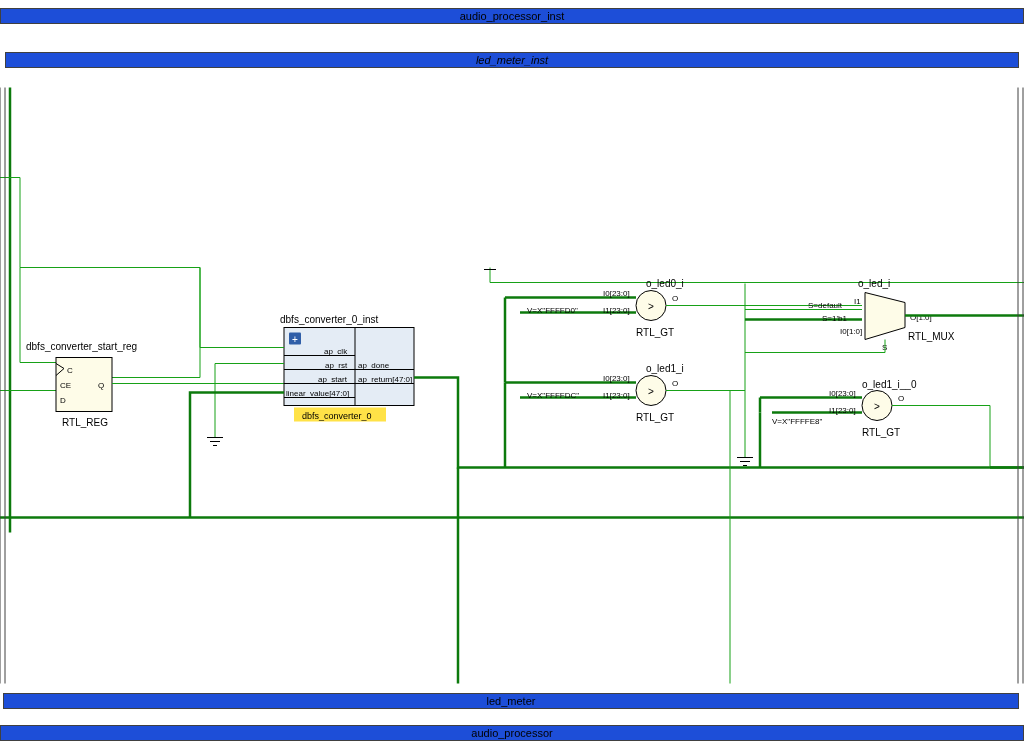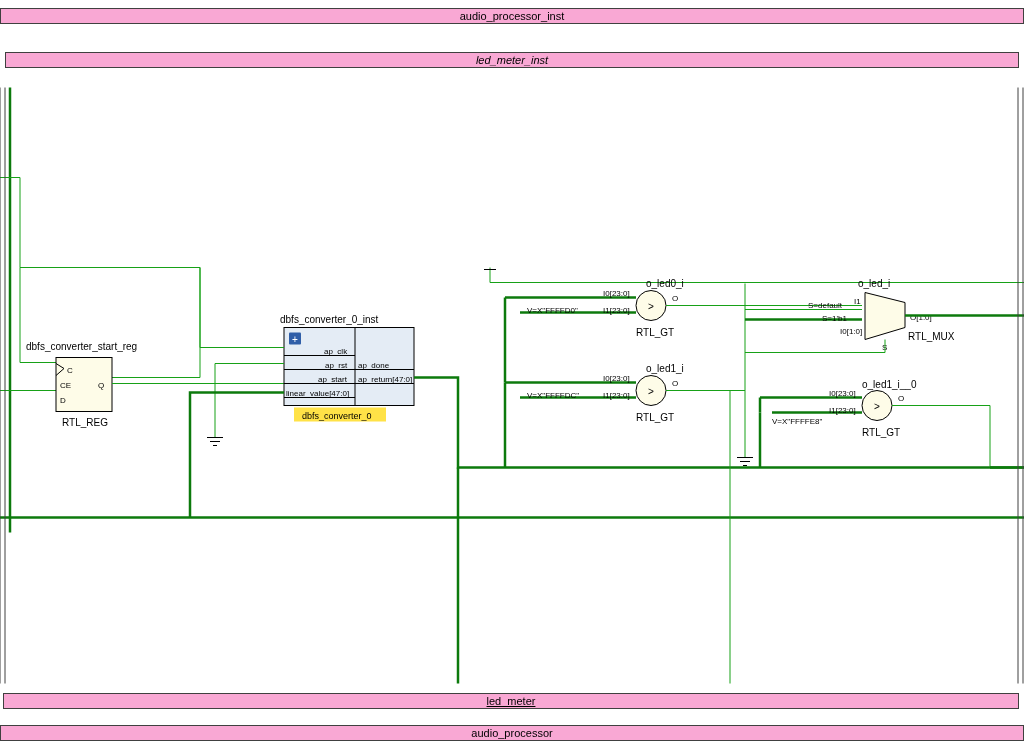--- a/index.html
+++ b/index.html
@@ -1,38 +1,38 @@
 <!DOCTYPE html>
 <html><head>
 <meta charset="utf-8">
 <style>
   * { box-sizing: border-box; margin: 0; padding: 0; }
   body { font-family: Arial, sans-serif; font-size: 10px; background: #fff; color: #000; width: 1024px; height: 749px; position: relative; overflow: hidden; }
-  .hier-header { background: #f9a8d4; border: 1px solid #404040; text-align: center; font-size: 11px; padding: 1px 0; position: absolute; left: 0; right: 0; }
+  .hier-header { background: #1d4ed8; border: 1px solid #404040; text-align: center; font-size: 11px; padding: 1px 0; position: absolute; left: 0; right: 0; }
   .canvas { position: absolute; top: 77px; left: 0; right: 0; bottom: 55px; }
   .net { stroke: #17a117; stroke-width: 1; fill: none; }
   .bus { stroke: #0c7a0c; stroke-width: 2.5; fill: none; }
   .block-rect { stroke: #000; stroke-width: 1; }
   .block-rect.reg { fill: #fefce8; }
   .block-rect.comp { fill: #e4ecf5; }
   .gate-circle { fill: #fefce8; stroke: #000; stroke-width: 1; }
   .mux-poly { fill: #fefce8; stroke: #000; stroke-width: 1; }
   .pin-label { font-size: 8px; fill: #000; }
   .inst-label { font-size: 10px; fill: #000; }
   .type-label { font-size: 10px; fill: #000; }
   .highlight-label { font-size: 9px; fill: #000; }
   .highlight-bg { fill: #ffe247; }
 </style>
 </head>
 <body>
 
 <div class="hier-header" style="top:8px;">audio_processor_inst</div>
 <div class="hier-header" style="top:52px; left:5px; right:5px;font-style:italic;">led_meter_inst</div>
 
-<div class="hier-header" style="bottom:40px; left:3px; right:5px;text-decoration:underline;">led_meter</div>
+<div class="hier-header" style="bottom:40px; left:3px; right:5px;">led_meter</div>
 <div class="hier-header" style="bottom:8px;">audio_processor</div>
 
 <div class="canvas">
 <svg width="100%" height="100%" viewBox="0 0 1024 596">
 
   <path class="bus" d="M 0 430 H 1024"></path>
   <path class="bus" d="M 10 445 V 0"></path>
   <path class="net" d="M 0 90 H 20"></path>
   <path class="net" d="M 20 90 V 180 H 200 V 290 H 56"></path>
   <path class="net" d="M 20 180 V 275 H 56"></path>

